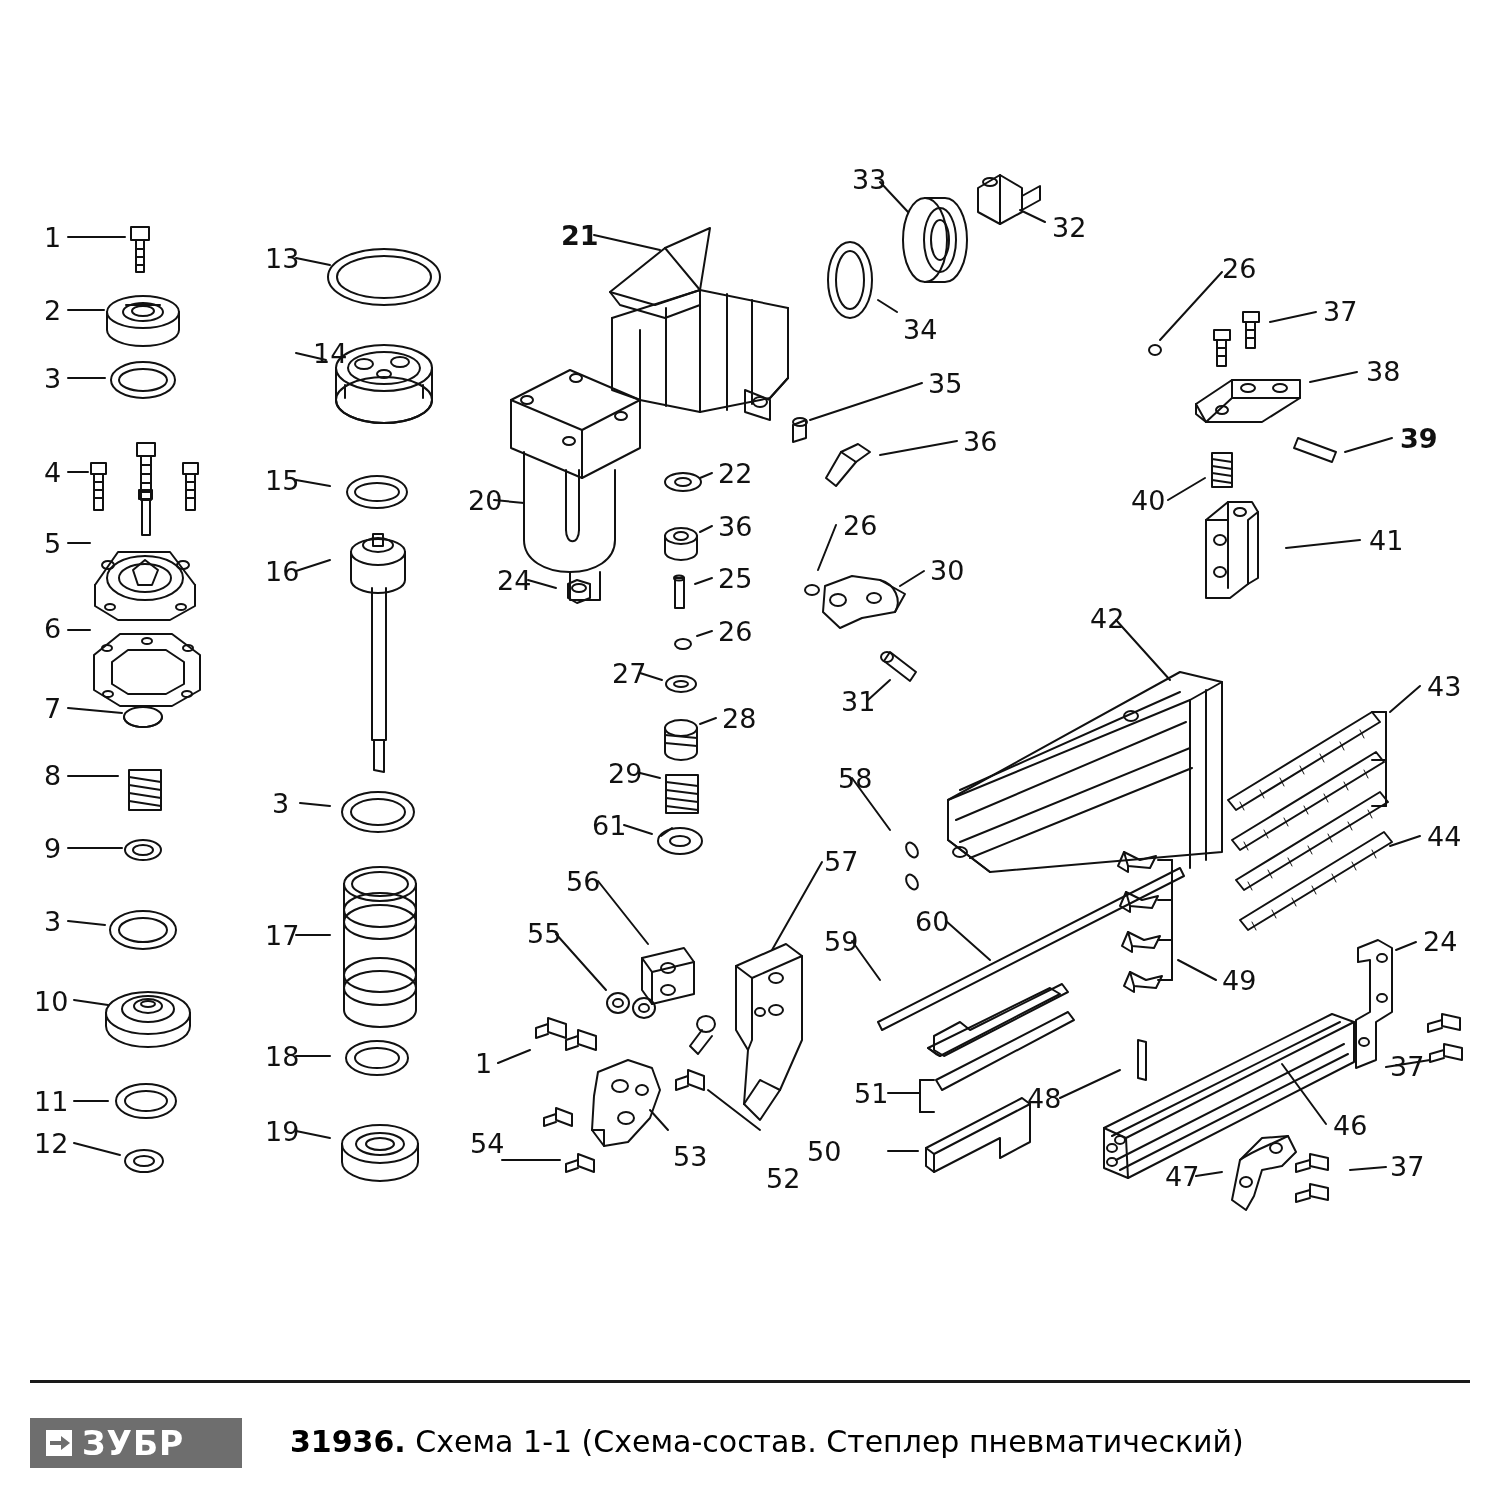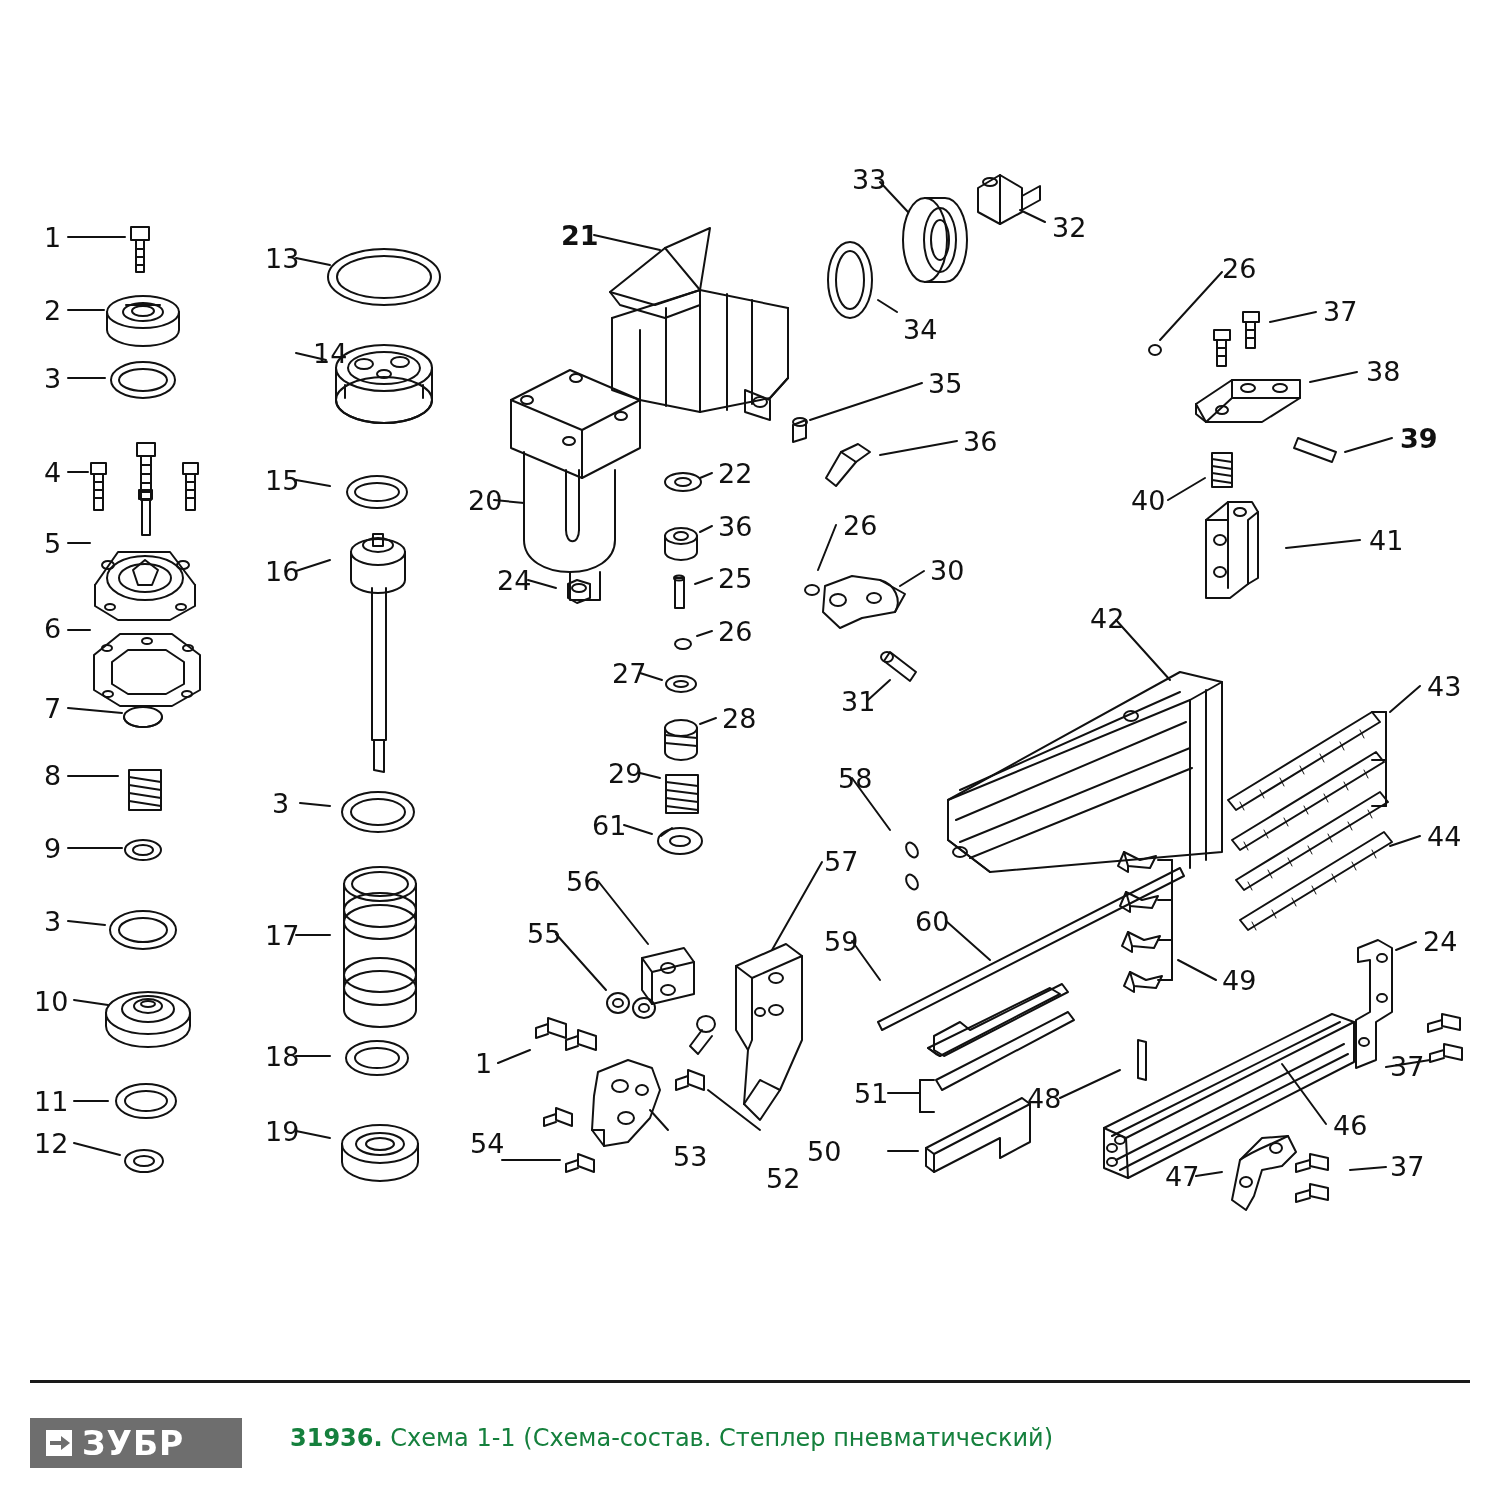--- a/index.html
+++ b/index.html
@@ -91,22 +91,22 @@
     color: #ffffff;
     font-size: 33px;
     font-weight: 700;
     letter-spacing: 1px;
     font-family: "DejaVu Sans", "Liberation Sans", sans-serif;
   }
   .footer-caption {
     position: absolute;
     left: 290px;
     top: 44px;
-    font-size: 24px;
-    color: #15803d;
+    font-size: 30px;
+    color: #000000;
     white-space: nowrap;
     font-family: "DejaVu Sans", "Liberation Sans", sans-serif;
   }
   .footer-caption .code {
     font-weight: 700;
   }
 </style>
 </head>
 <body>
 

